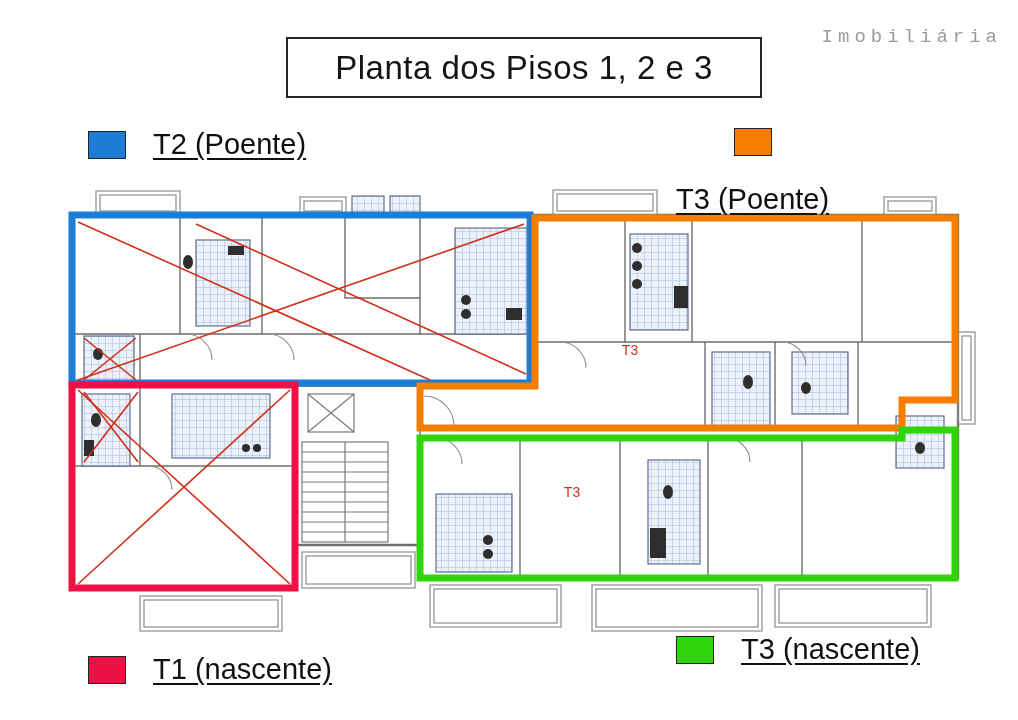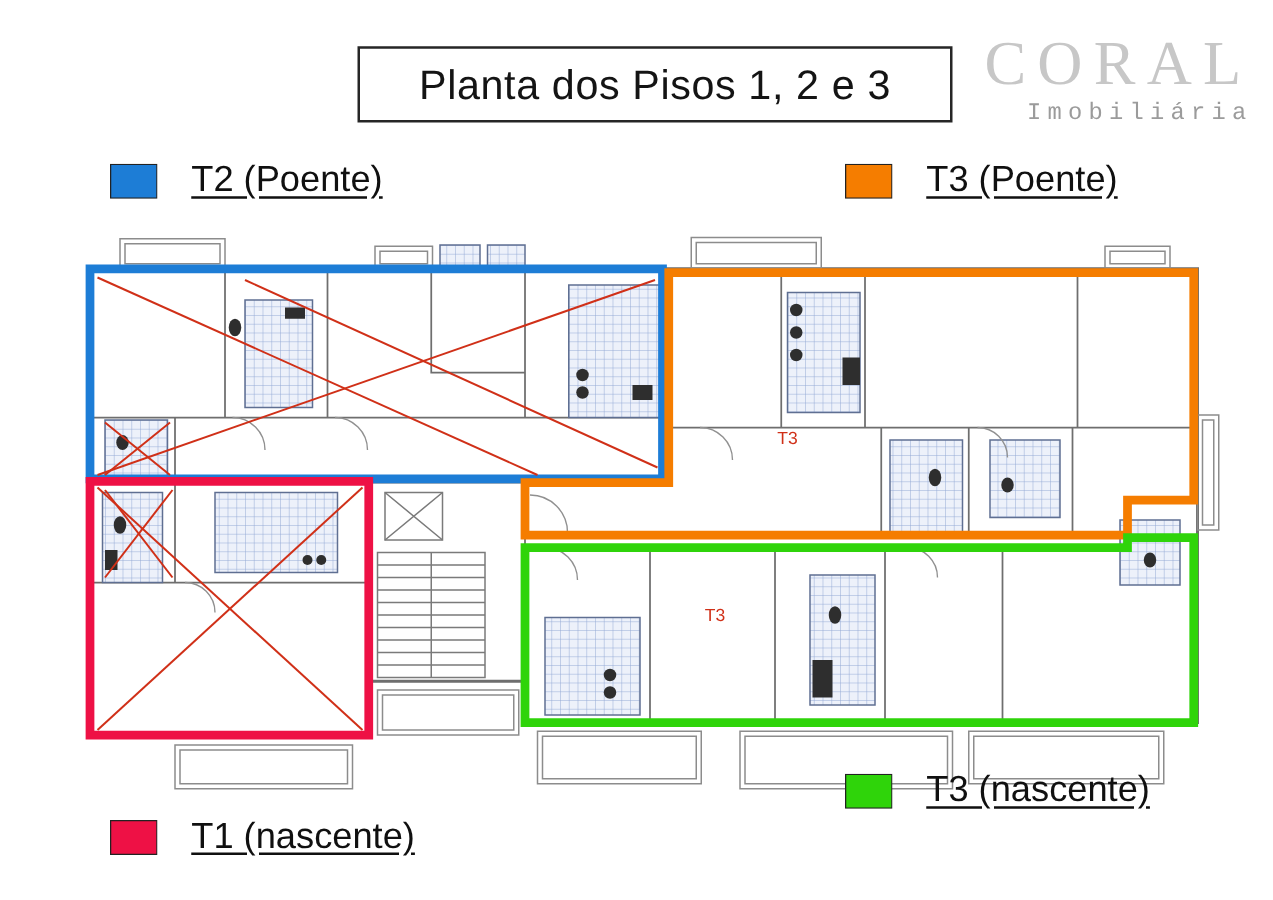--- a/index.html
+++ b/index.html
@@ -9,31 +9,30 @@
   .title-box{position:absolute;left:286px;top:37px;width:472px;height:57px;border:2px solid #262626;
              background:#ffffff;display:flex;align-items:center;justify-content:center;z-index:3;}
   .title-box span{font-size:33px;color:#141414;letter-spacing:.5px;white-space:nowrap;}
   .logo{position:absolute;top:24px;right:16px;text-align:right;z-index:2;}
   .brand{font-family:"Liberation Serif",serif;font-size:50px;line-height:1.05;color:#c7c7c7;letter-spacing:9px;}
   .brand-sub{font-size:19px;color:#9b9b9b;letter-spacing:5px;margin-top:2px;font-family:Liberation Mono, monospace;}
   .legend-item{position:absolute;display:flex;align-items:center;gap:27px;z-index:2;}
   .legend-item .label{font-size:29px;color:#101010;text-decoration:underline;text-underline-offset:4px;white-space:nowrap;}
   .swatch{width:38px;height:28px;display:block;}
   .pos-tl{left:88px;top:128px;}
-  .pos-tr{left:676px;top:128px;}
+  .pos-tr{left:676px;top:128px;flex-direction:column;}
   .pos-bl{left:88px;top:653px;}
-  .pos-br{left:676px;top:616px;}
+  .pos-br{left:676px;top:633px;}
 </style>
 </head>
 <body>
 
 <div class="page">
 
   <div class="logo">
-    <div class="brand">CORAL</div>
     <div class="brand-sub">Imobiliária</div>
   </div>
 
   <div class="title-box">
     <span>Planta dos Pisos 1, 2 e 3</span>
   </div>
 
   <div class="legend-item pos-tl">
     <svg class="swatch" viewBox="0 0 38 28">
       <rect x="0.5" y="0.5" width="37" height="27" stroke="#222" stroke-width="1" fill="#1d7dd6"></rect>

